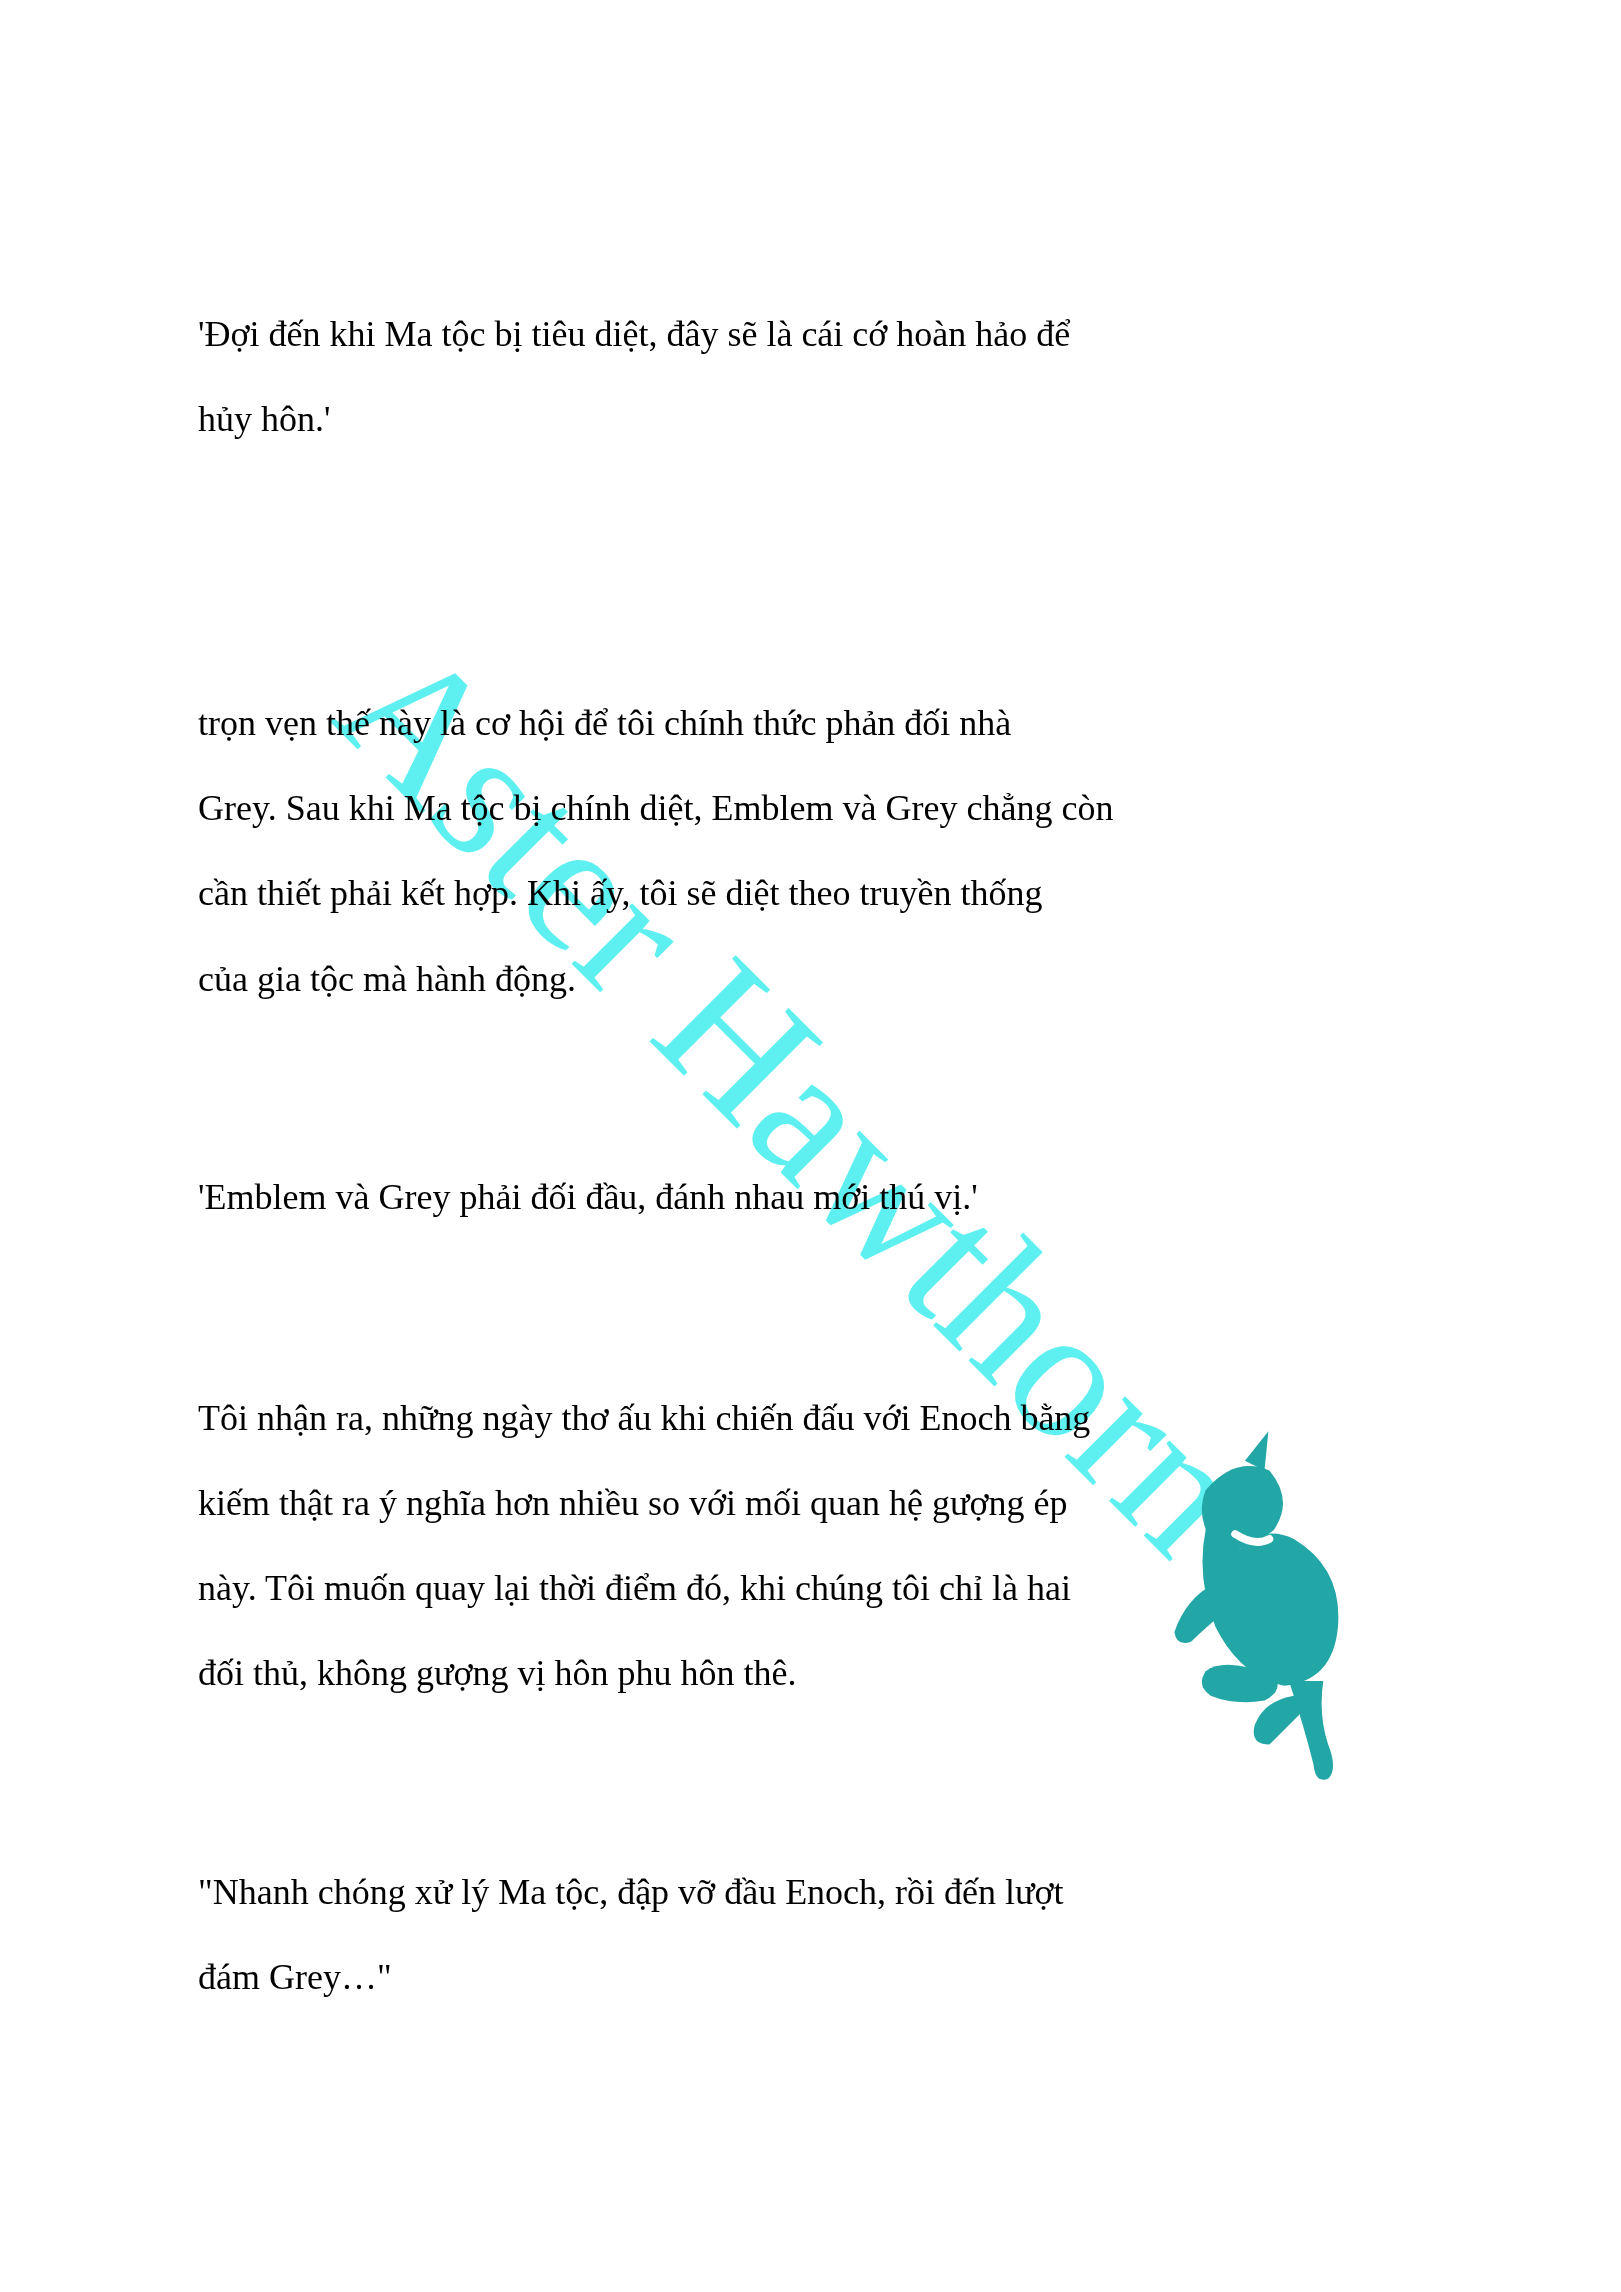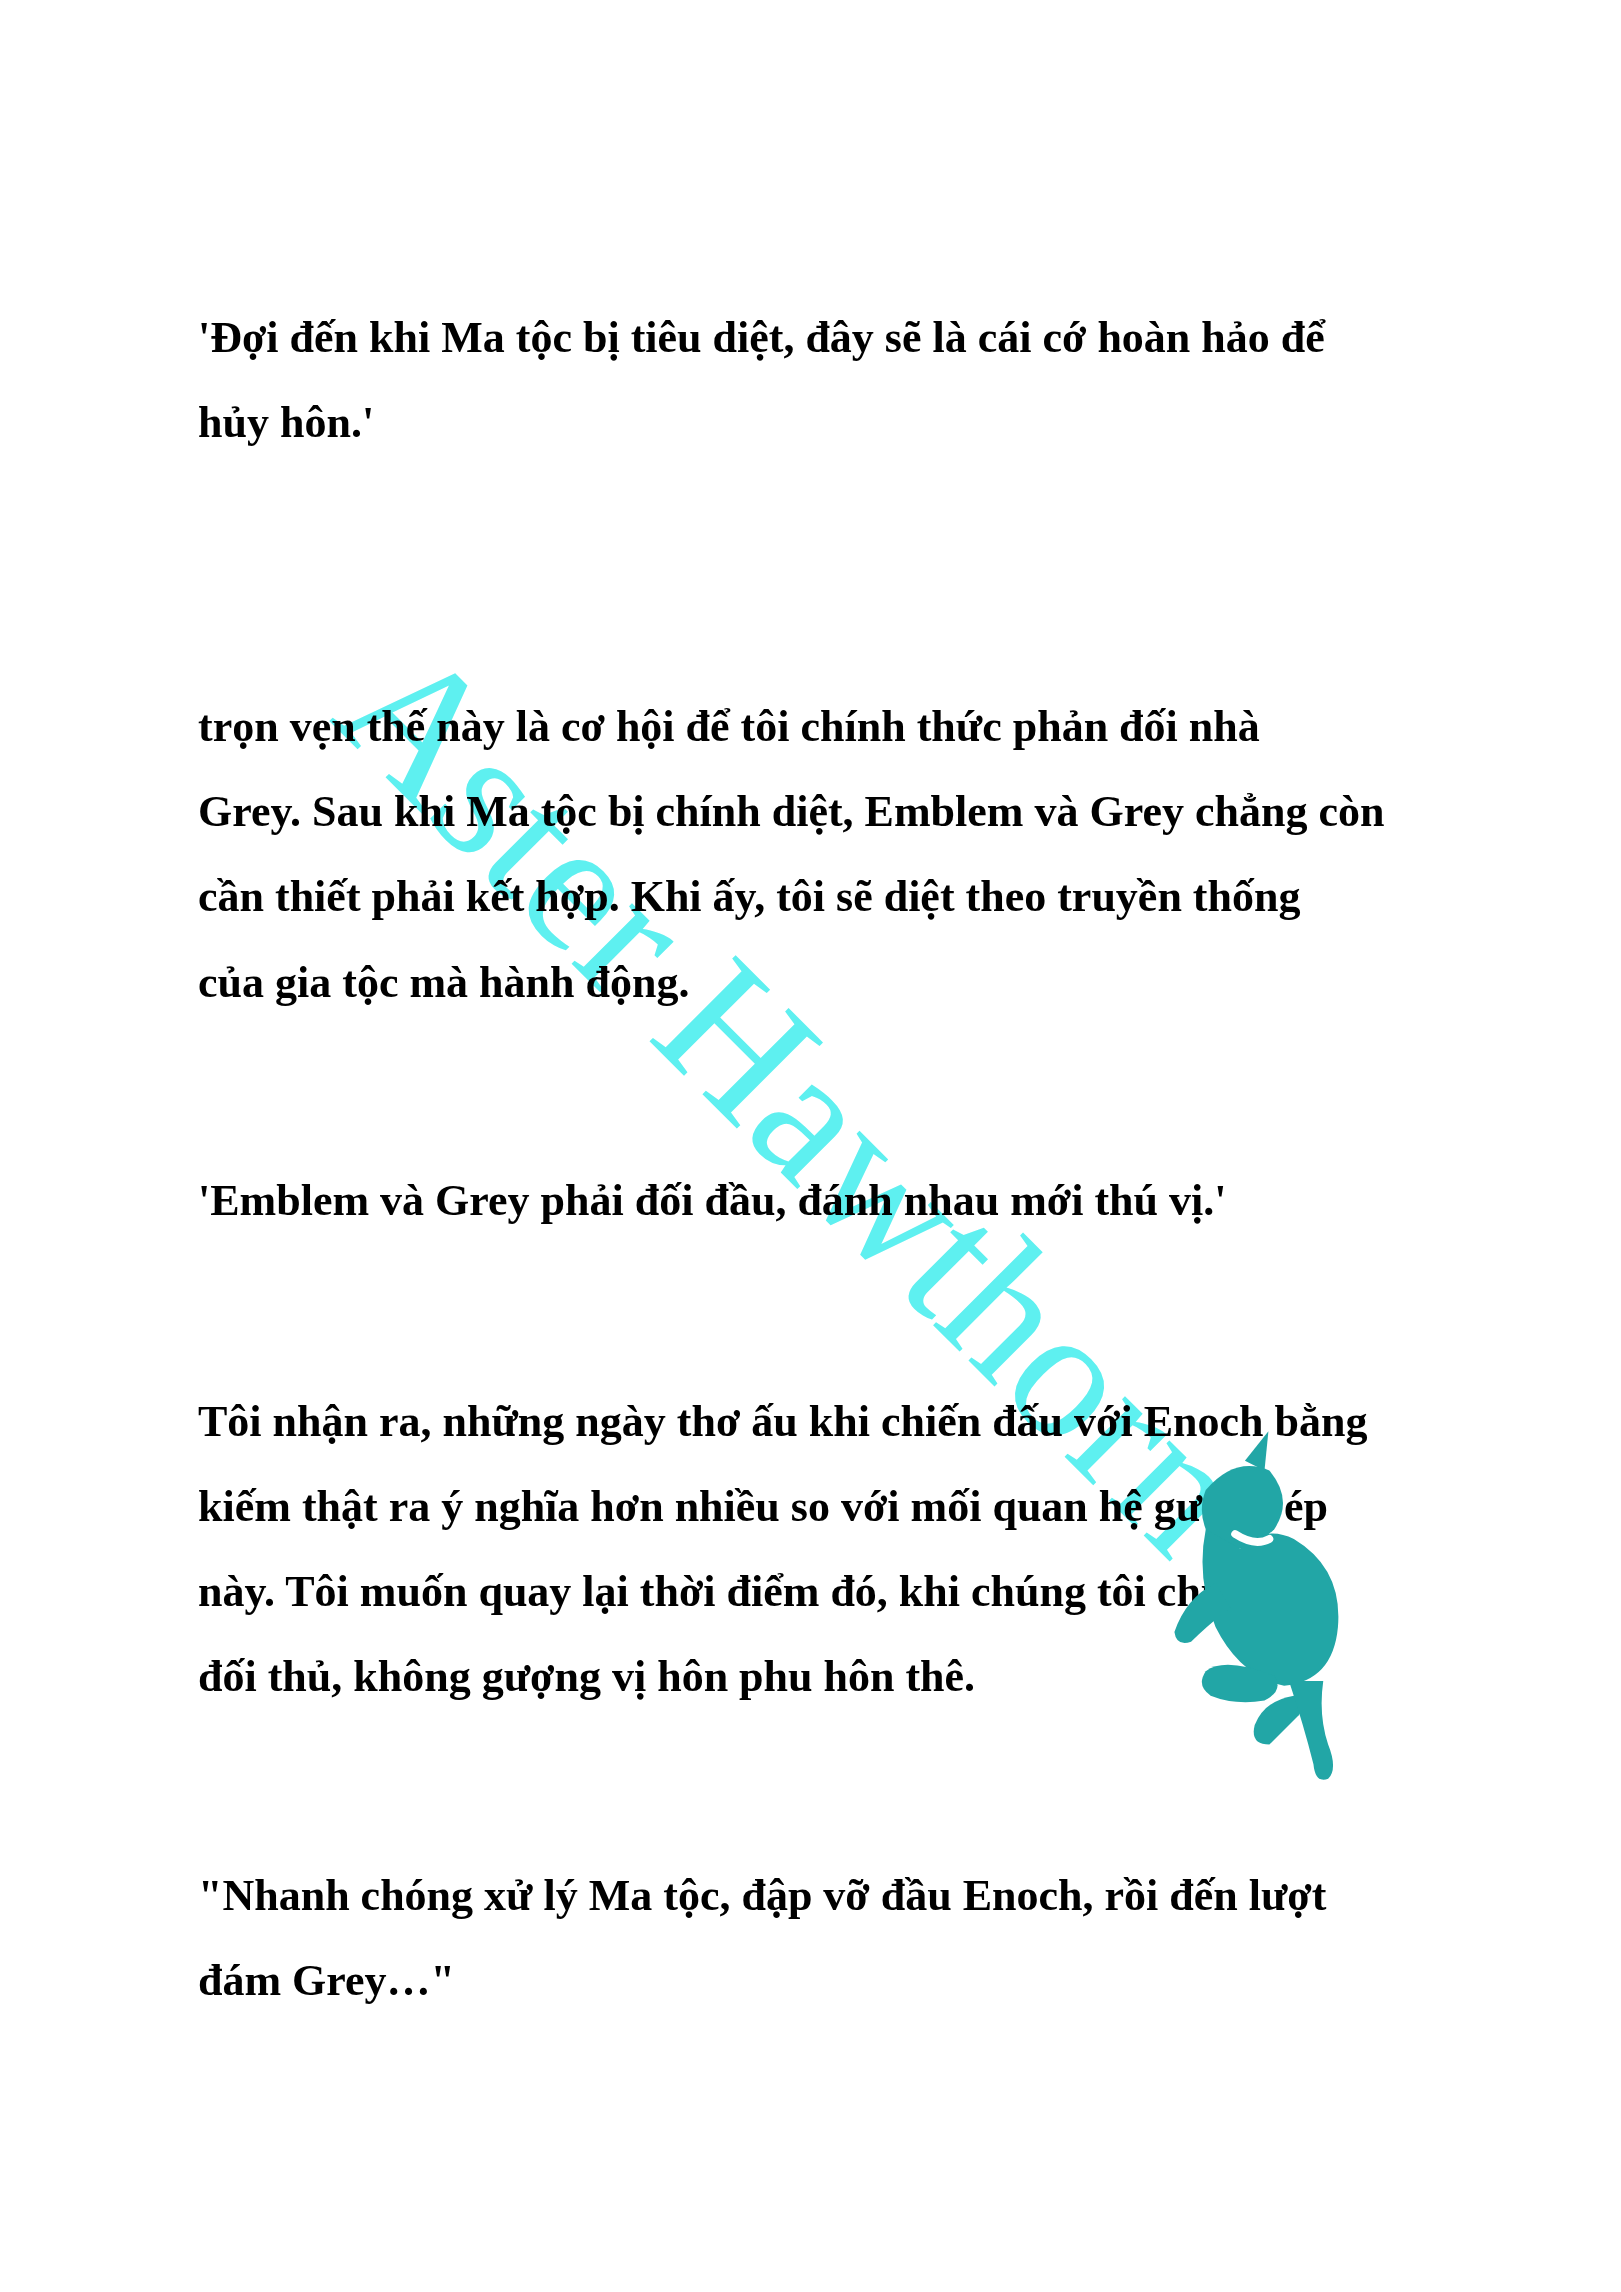--- a/index.html
+++ b/index.html
@@ -1,19 +1,19 @@
 <!DOCTYPE html>
 <html><head>
 <meta charset="utf-8">
 <style>
   html, body { margin:0; padding:0; background:#ffffff; }
   body { width:1621px; height:2293px; position:relative; overflow:hidden;
          font-family:"Liberation Serif", "DejaVu Serif", serif; color:#000; }
   .page { position:absolute; left:0; top:0; width:1621px; height:2293px; }
-  .line { position:absolute; left:198px; font-size:44px; line-height:1; white-space:nowrap; letter-spacing:0px;font-weight:bold; }
+  .line { position:absolute; left:198px; font-size:36px; line-height:1; white-space:nowrap; letter-spacing:0px; }
   .watermark { position:absolute; left:157px; top:1029px; width:1274px; height:137px;
                transform-origin:50% 50%; transform: rotate(45deg) translate(0,0);
                color:#5ef0f0; font-size:186px; line-height:137px; white-space:nowrap;
                font-family:"Liberation Serif", serif; z-index:2; text-align:center; }
   .textlayer { position:absolute; inset:0; z-index:3; }
   .cat { position:absolute; left:1147px; top:1431px; width:235px; height:353px; z-index:4; }
 </style>
 </head>
 <body>
 

